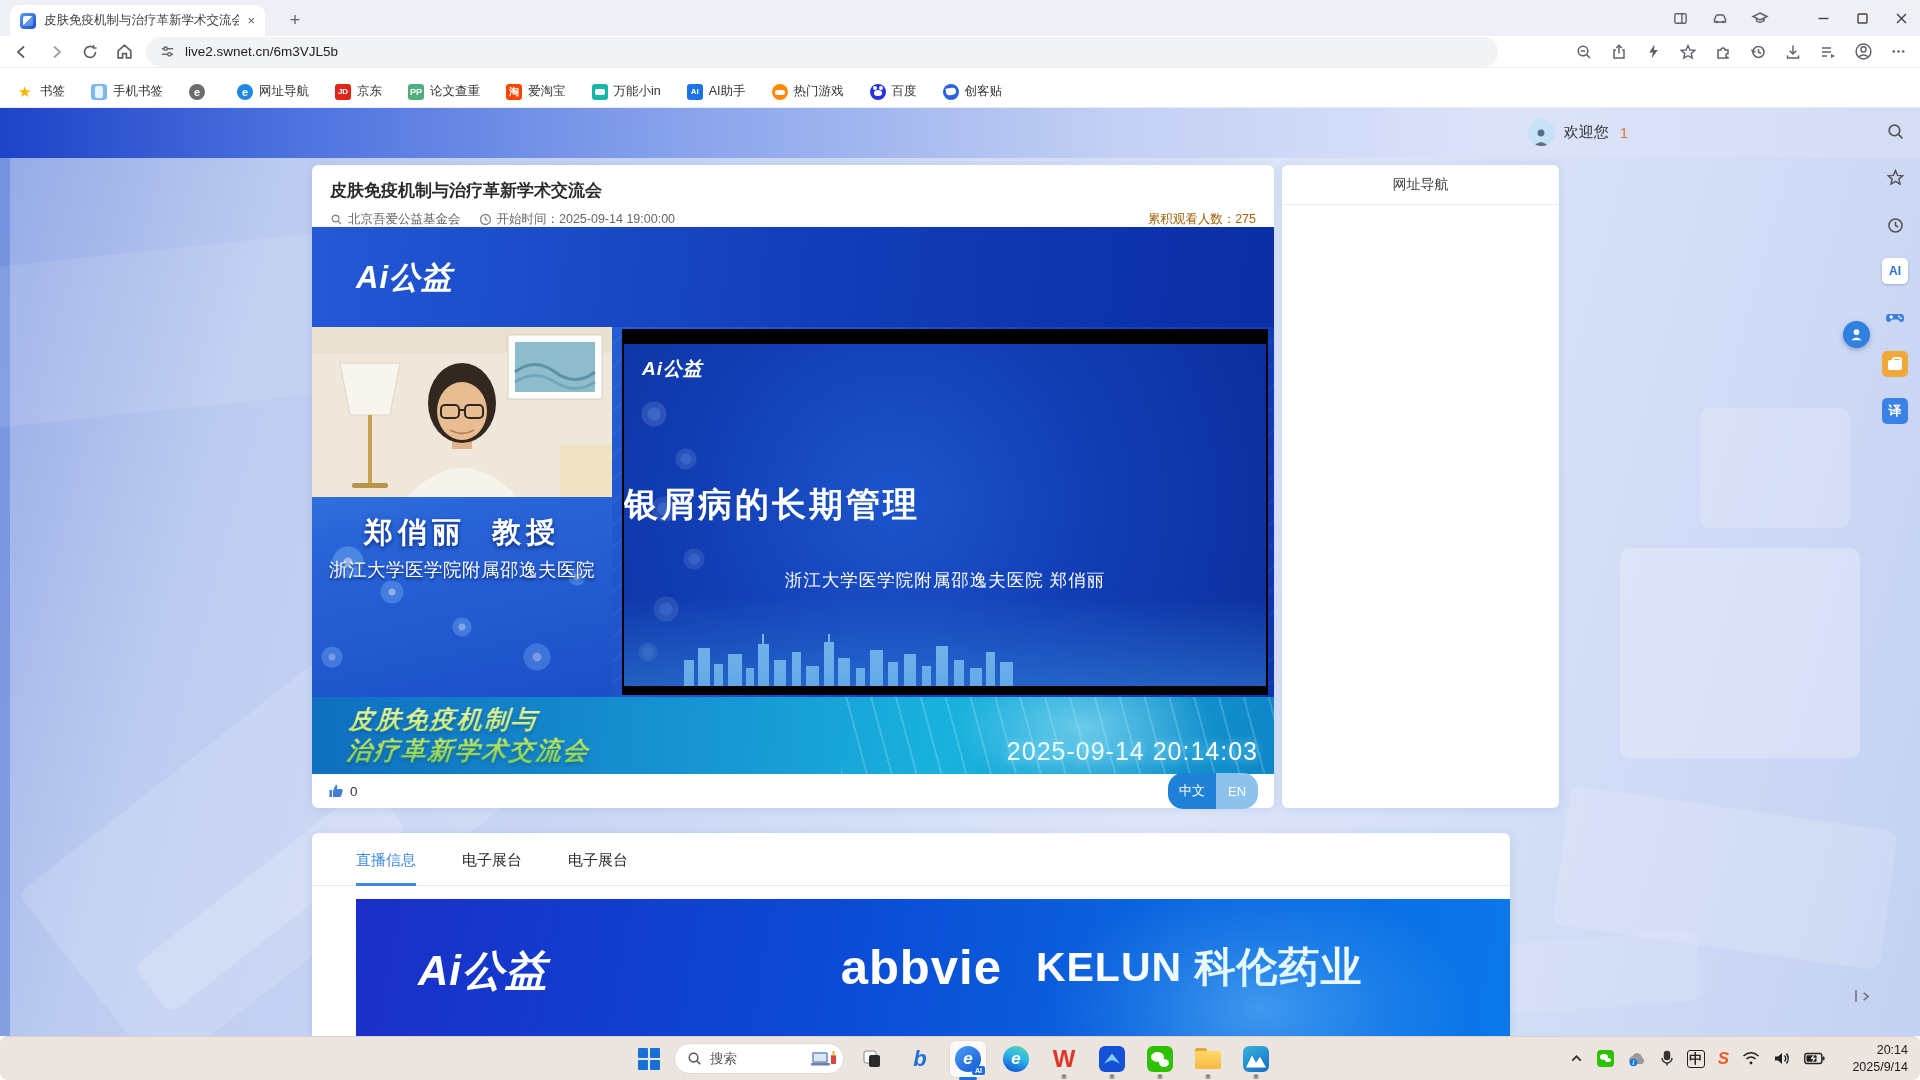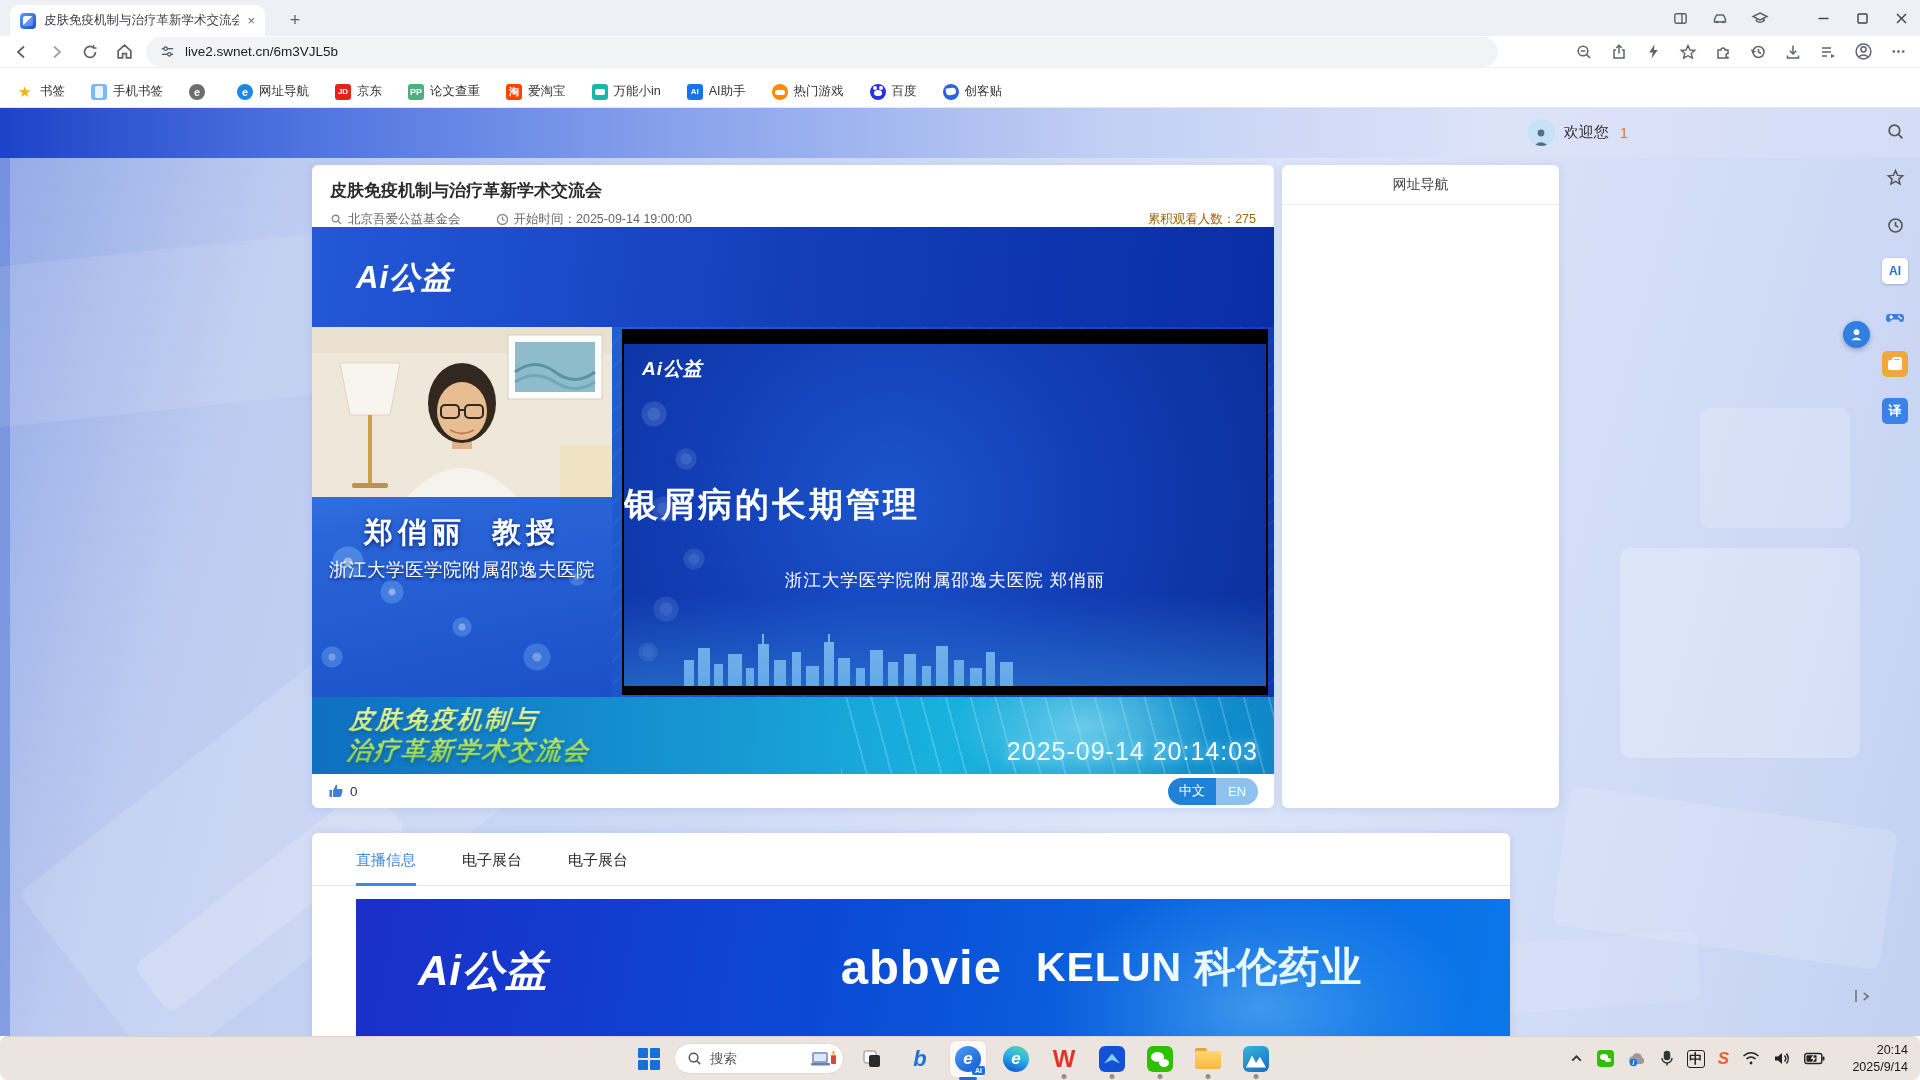--- a/index.html
+++ b/index.html
@@ -53,21 +53,21 @@
   .topstrip { position:absolute; left:0; top:0; width:100%; height:50px; background:linear-gradient(90deg,#1d43c8 0%,#4f74e0 16%,#8aa4ec 36%,#c3d0f4 58%,#dce3f9 78%,#d4dcf6 100%); }
   .welcome { position:absolute; right:292px; top:11px; display:flex; align-items:center; gap:9px; }
   .welcome .avatar { width:27px; height:27px; border-radius:50%; background:#c5e2f6; display:flex; align-items:flex-end; justify-content:center; overflow:hidden; }
   .welcome-text { font-size:15px; color:#333; }
   .welcome-count { font-size:15px; color:#e0782a; margin-left:2px; }
 
   .card { position:absolute; background:#fff; border-radius:6px; box-shadow:0 1px 8px rgba(70,100,180,.14); }
   .main-card { left:312px; top:57px; width:962px; height:643px; }
   .mc-head { padding:14px 18px 0; }
   .live-title { font-size:17px; color:#2b2b2b; font-weight:600; }
-  .meta-row { display:flex; align-items:center; gap:35px; margin-top:9px; font-size:12.5px; color:#666; }
+  .meta-row { display:flex; align-items:center; gap:18px; margin-top:9px; font-size:12.5px; color:#666; }
   .meta-item { display:flex; align-items:center; gap:5px; }
   .viewers { margin-left:auto; color:#a16207; }
 
   .player { position:absolute; left:0; top:62px; width:962px; height:547px; overflow:hidden; }
   .p-header { position:relative; height:100px; background:linear-gradient(96deg,#2358d6 0%,#123cb8 55%,#0a2ea6 100%); }
   .brandlogo { color:#fff; font-weight:800; font-style:italic; letter-spacing:1px; white-space:nowrap; }
   .p-logo { position:absolute; left:44px; top:30px; font-size:31px; }
   .p-body { position:relative; height:370px; background:linear-gradient(115deg,#2e6fe0 0%,#1847c2 60%,#0d35b0 100%); }
   .p-body::before { content:""; position:absolute; inset:0; background:repeating-linear-gradient(135deg,rgba(255,255,255,.045) 0 2px,transparent 2px 16px); }
   .presenter { position:absolute; left:0; top:0; width:300px; height:100%;
@@ -97,21 +97,21 @@
       radial-gradient(circle 10px at 24px 268px, rgba(160,210,255,.45) 0 5px, rgba(255,255,255,.2) 6px 9px, transparent 10px); }
   .p-strip { position:relative; height:77px; background:linear-gradient(92deg,#0f6fc0 0%,#179ad4 45%,#18b2de 66%,#0f86c8 100%); overflow:hidden; }
   .p-strip::before { content:""; position:absolute; right:0; top:0; width:45%; height:100%; background:repeating-linear-gradient(75deg,rgba(255,255,255,.22) 0 2px,transparent 2px 24px); opacity:.8; }
   .p-strip::after { content:""; position:absolute; right:60px; top:-40px; width:260px; height:140px; border-radius:50%; background:radial-gradient(closest-side,rgba(190,245,255,.5),transparent); }
   .strip-title { position:absolute; left:36px; top:7px; font-style:italic; font-weight:800; font-size:25px; line-height:1.22; letter-spacing:2px; transform:skewX(-4deg);
     background:linear-gradient(180deg,#eef8a8 0%,#bfe86a 55%,#84d148 100%); -webkit-background-clip:text; background-clip:text; color:transparent; filter:drop-shadow(0 2px 2px rgba(0,60,90,.45)); }
   .strip-time { position:absolute; right:16px; bottom:8px; color:#fff; font-size:25px; letter-spacing:1px; text-shadow:0 0 10px rgba(140,230,255,.95); }
   .card-foot { position:absolute; left:0; bottom:0; width:100%; height:34px; display:flex; align-items:center; padding:0 16px; }
   .like { display:flex; align-items:center; gap:6px; }
   .like-count { font-size:13.5px; color:#333; }
-  .lang { margin-left:auto; display:flex; height:27px; border-radius:15px; overflow:hidden; }
+  .lang { margin-left:auto; display:flex; height:36px; border-radius:15px; overflow:hidden; }
   .lang-zh { width:48px; background:#1f81d8; color:#fff; font-size:13px; display:flex; align-items:center; justify-content:center; }
   .lang-en { width:42px; background:#8cc2ec; color:#fff; font-size:13px; display:flex; align-items:center; justify-content:center; }
 
   .chat-card { left:1282px; top:57px; width:277px; height:643px; }
   .chat-head { height:40px; display:flex; align-items:center; justify-content:center; font-size:14px; color:#444; border-bottom:1px solid #ececec; }
   .chat-foot { position:absolute; left:0; bottom:0; width:100%; height:46px; display:flex; align-items:center; gap:9px; padding:0 10px; }
   .chat-input { flex:1; height:28px; border:1px solid #c9c9c9; border-radius:3px; outline:none; font-size:13px; padding:0 6px; min-width:0; }
   .send-btn { width:58px; height:28px; background:#2a80da; border:none; border-radius:14px; color:#fff; font-size:13px; }
 
   .info-card { left:312px; top:725px; width:1198px; height:203px; overflow:hidden; border-radius:6px 6px 0 0; }

